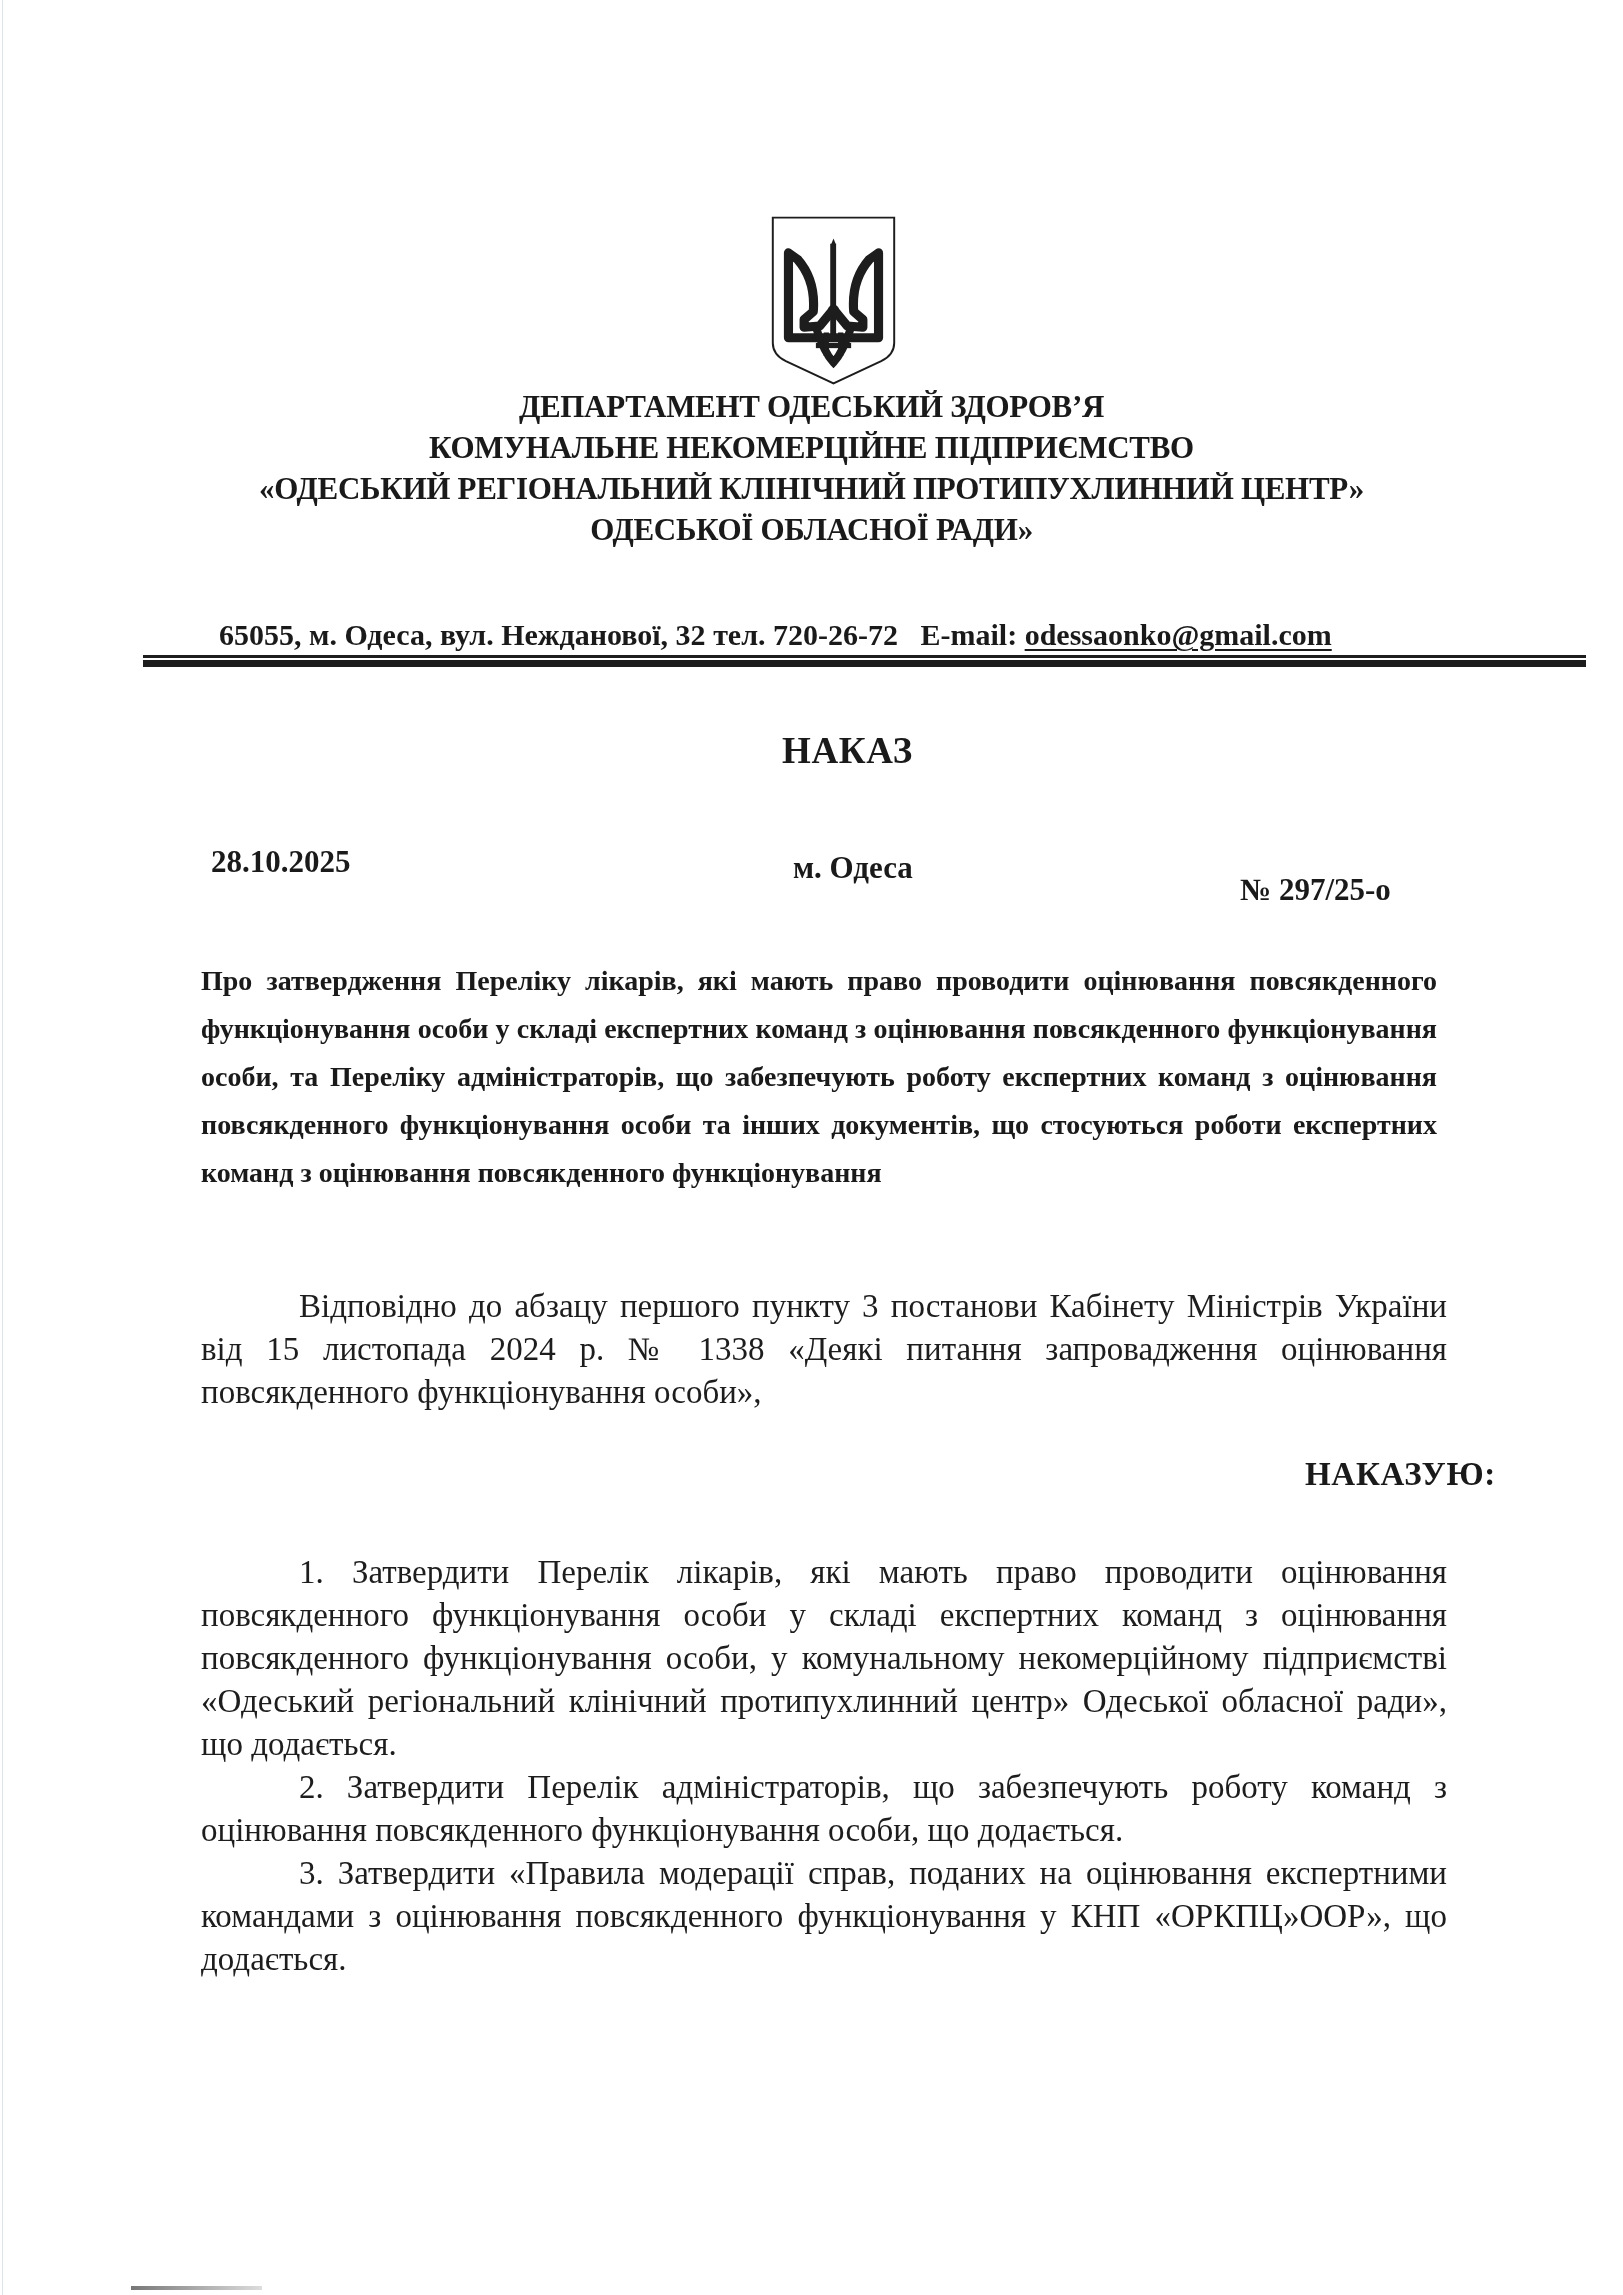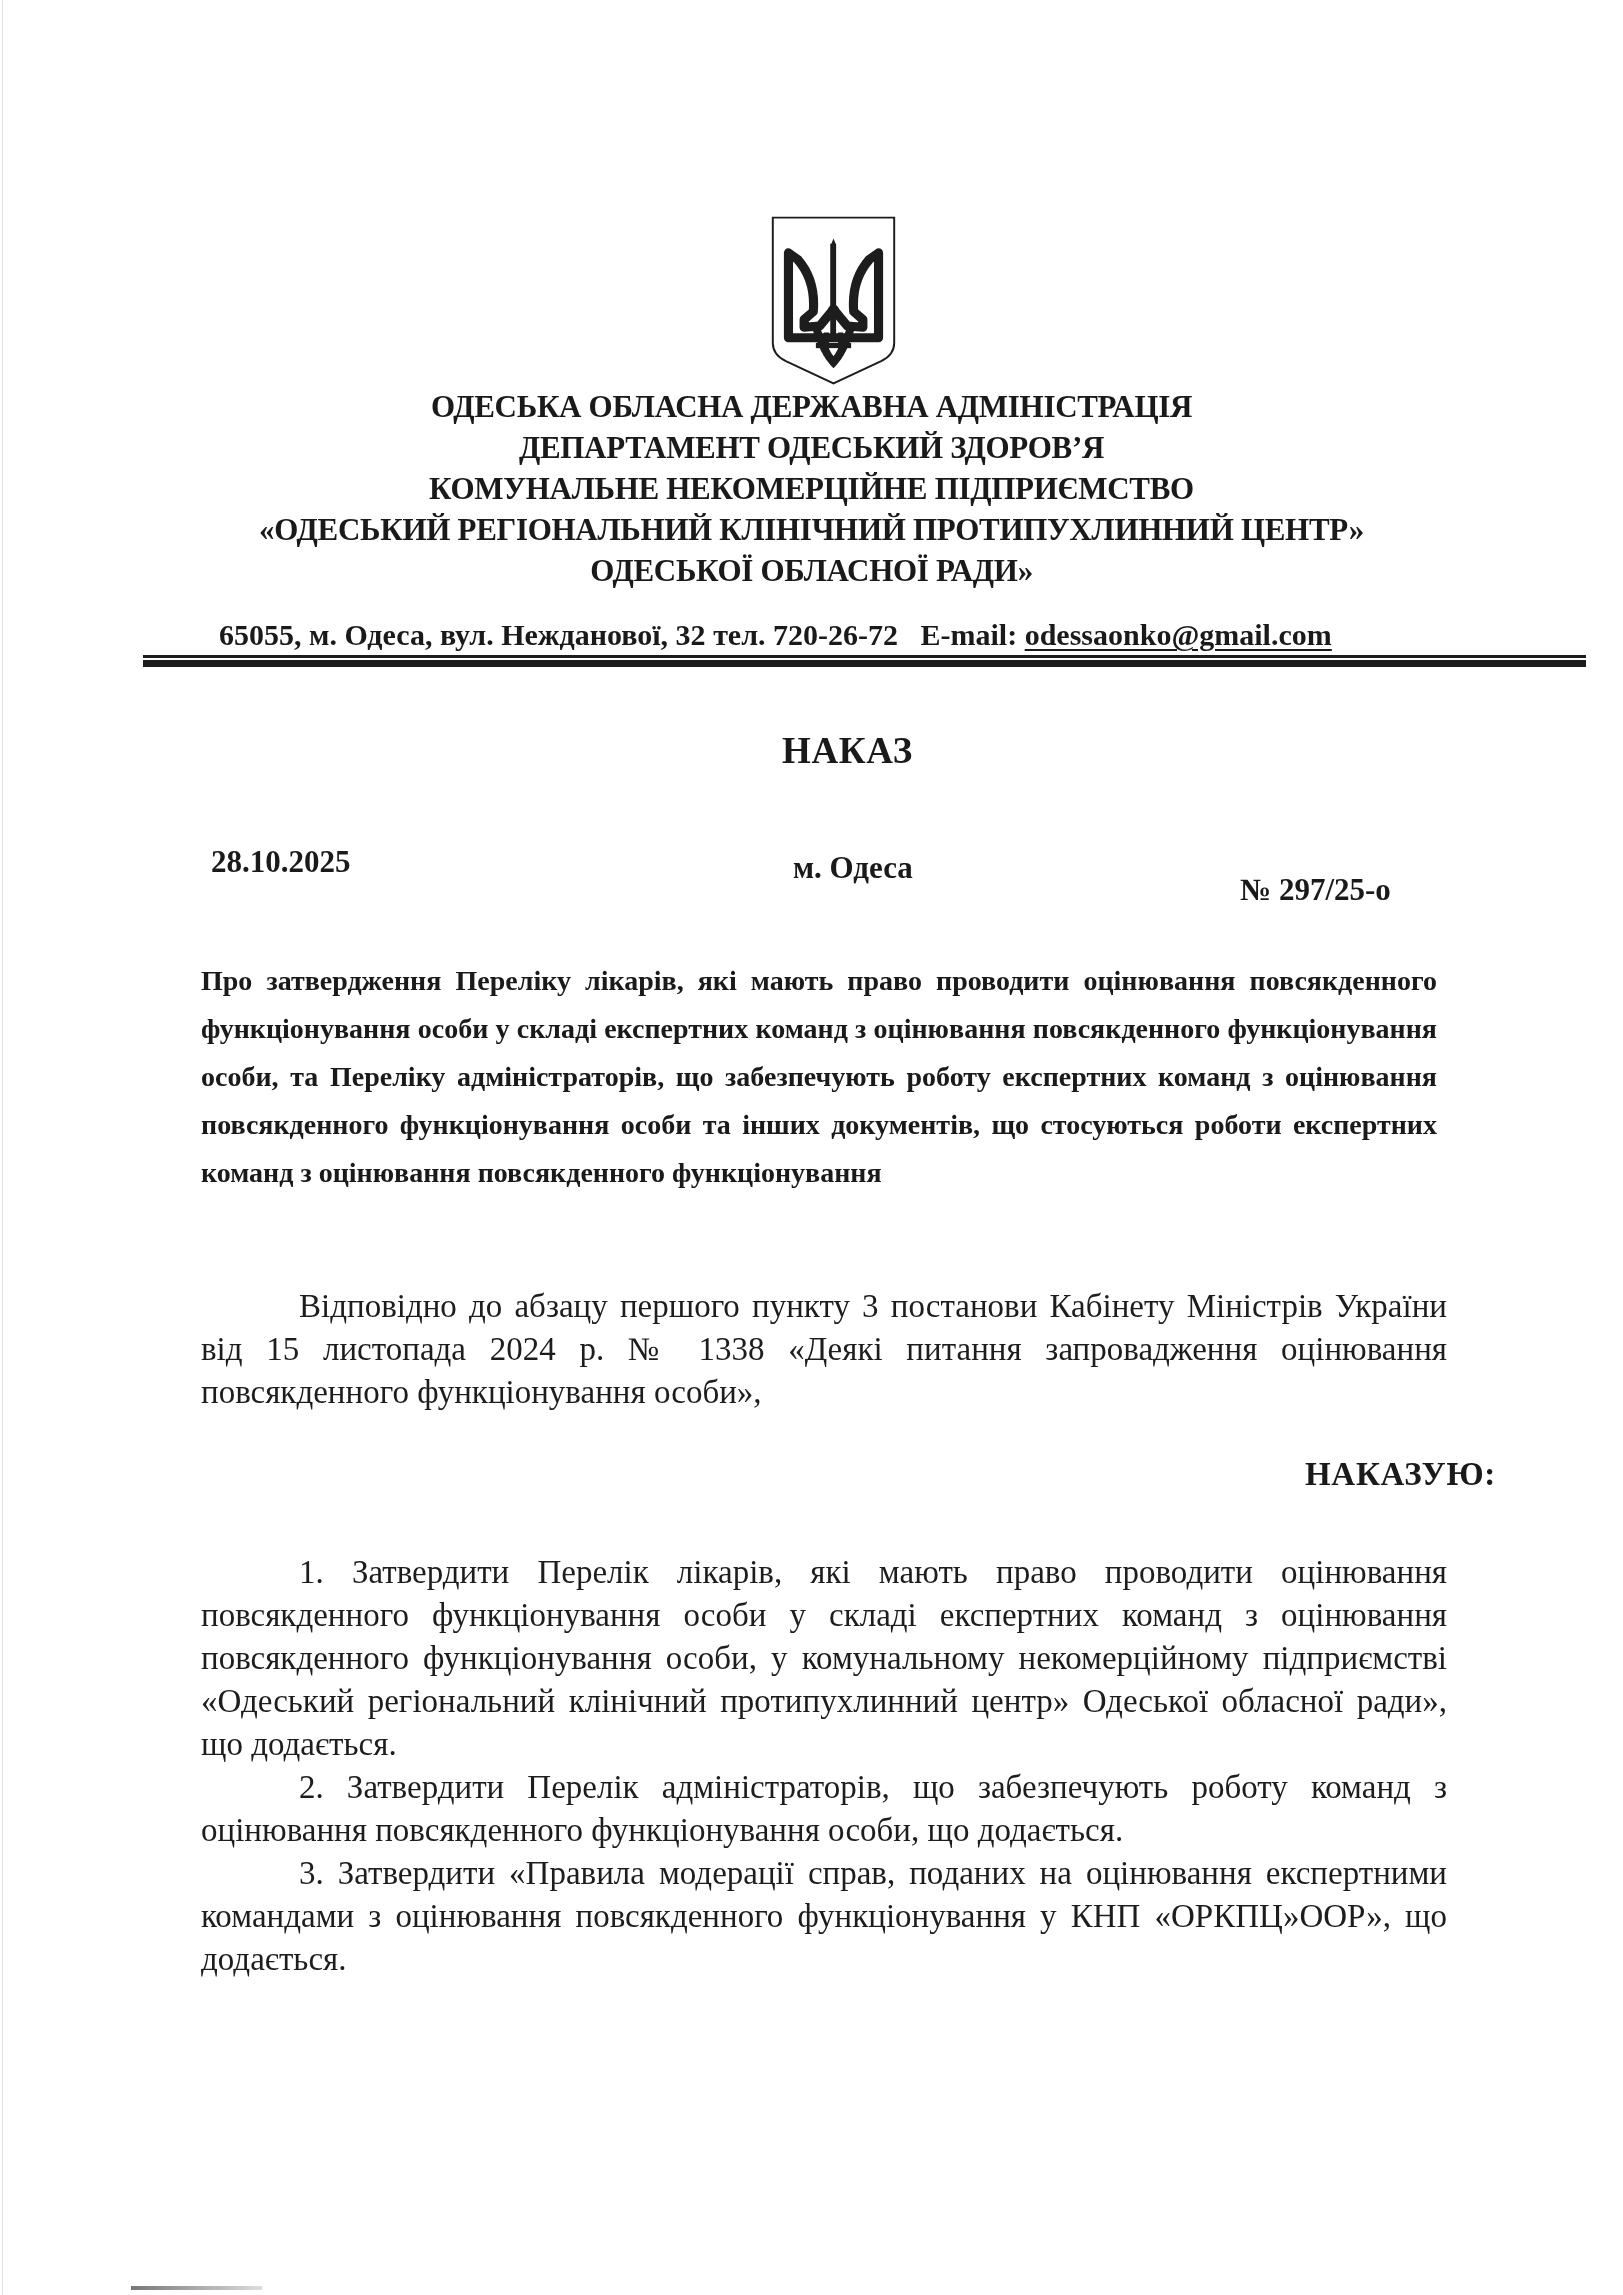--- a/index.html
+++ b/index.html
@@ -146,21 +146,20 @@
   <rect x="92" y="44" width="9" height="150" fill="#1d1d1d"></rect>
   <path d="M97 36 L101 46 L93 46 Z" fill="#1d1d1d"></path>
   <path d="M28 58 L28 188 L166 188 L166 58 L152 68 Q124 100 128 148 L142 160 L142 172 L118 170 L100 148 Q97 140 94 148 L76 170 L52 172 L52 160 L66 148 Q70 100 42 68 Z" fill="none" stroke="#1d1d1d" stroke-width="14" stroke-linejoin="round"></path>
   <path d="M70 172 Q82 210 97 226 Q112 210 124 172" fill="none" stroke="#1d1d1d" stroke-width="12"></path>
   <rect x="70" y="196" width="54" height="8" fill="#1d1d1d"></rect>
   <rect x="82" y="180" width="8" height="36" fill="#1d1d1d"></rect>
   <rect x="104" y="180" width="8" height="36" fill="#1d1d1d"></rect>
 </svg>
 
 <div class="letterhead" style="top: 386px;">
-  <span class="lh-line">ОДЕСЬКА ОБЛАСНА ДЕРЖАВНА АДМІНІСТРАЦІЯ</span>
   <span class="lh-line">ДЕПАРТАМЕНТ ОДЕСЬКИЙ ЗДОРОВ’Я</span>
   <span class="lh-line">КОМУНАЛЬНЕ НЕКОМЕРЦІЙНЕ ПІДПРИЄМСТВО</span>
   <span class="lh-line">«ОДЕСЬКИЙ РЕГІОНАЛЬНИЙ КЛІНІЧНИЙ ПРОТИПУХЛИННИЙ ЦЕНТР»</span>
   <span class="lh-line">ОДЕСЬКОЇ ОБЛАСНОЇ РАДИ»</span>
 </div>
 
 <div class="contact-line">
   <span>65055, м. Одеса, вул. Нежданової, 32</span>
   <span>тел.</span>
   <span>720-26-72</span>&nbsp;&nbsp;

